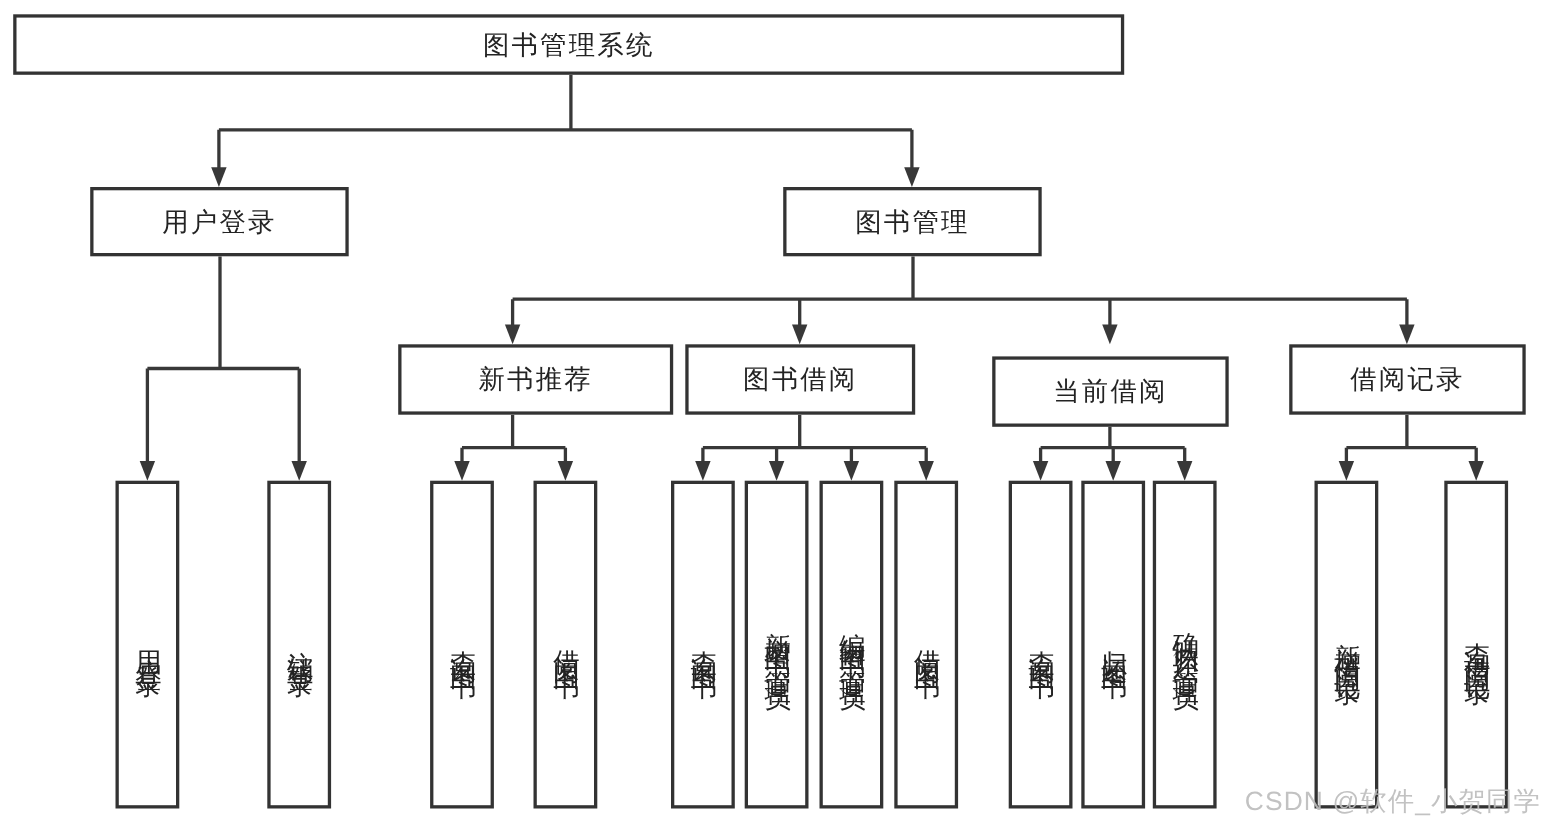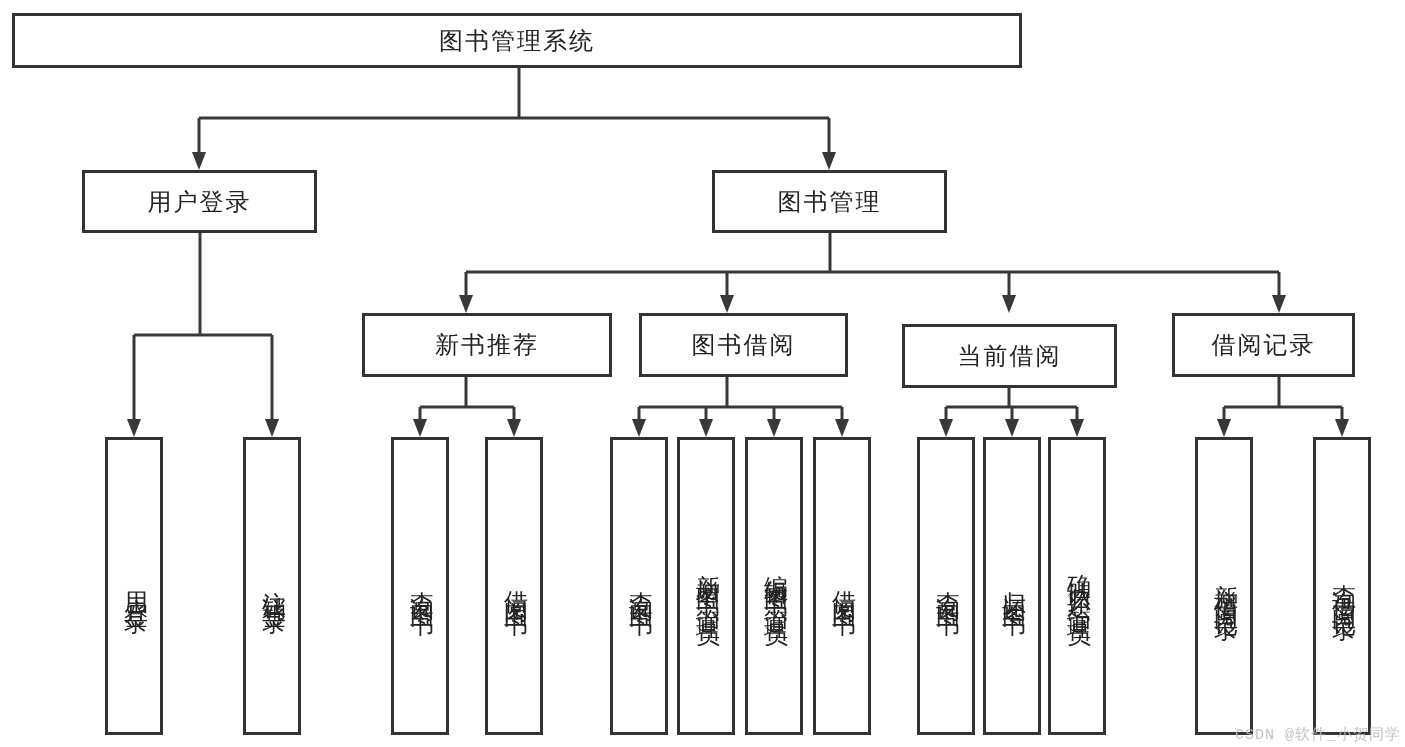--- a/index.html
+++ b/index.html
@@ -1,38 +1,38 @@
 <!DOCTYPE html>
 <html style="--line: #383838; --border: #333333; --text: #232323; --background: #ffffff; --watermark: #bdbdbd;"><head>
 <meta charset="utf-8">
 <style>
   html,body{margin:0;padding:0;background:#fff;}
   .stage{
     position:relative;width:1405px;height:747px;
     background:var(--background,#ffffff);
-    font-family:Liberation Mono, monospace;
+    font-family:Liberation Sans, sans-serif;
     overflow:hidden;
   }
   svg.connectors{position:absolute;left:0;top:0;z-index:0;}
   svg .wire{fill:none;stroke:var(--line,#333);stroke-width:3;}
   svg .head{fill:var(--line,#333);stroke:none;}
   .node{
     position:absolute;box-sizing:border-box;background:#fff;
     border:3px solid var(--border,#333);
     display:flex;align-items:center;justify-content:center;
     color:var(--text,#222);z-index:1;
   }
   .h span{font-size:24px;letter-spacing:2px;white-space:nowrap;}
   .v span{
     writing-mode:vertical-rl;text-orientation:mixed;
     font-size:24px;letter-spacing:7px;line-height:1;white-space:nowrap;
   }
   .watermark{
     position:absolute;right:4px;bottom:3px;z-index:2;
-    font-size:15px;letter-spacing:1px;
+    font-size:24px;letter-spacing:1px;
     color:var(--watermark,#bdbdbd);opacity:.92;white-space:nowrap;
   }
 </style>
 </head>
 <body>
 
 <div class="stage">
 
   <svg class="connectors" width="1405" height="747" viewBox="0 0 1405 747">
 
@@ -91,27 +91,27 @@
   <div class="node h" style="left:82px;top:170px;width:235px;height:63px;">
     <span>用户登录</span>
   </div>
   <div class="node h" style="left:712px;top:170px;width:235px;height:63px;align-items:center;">
     <span>图书管理</span>
   </div>
 
   <div class="node h" style="left:362px;top:313px;width:250px;height:64px;">
     <span>新书推荐</span>
   </div>
-  <div class="node h" style="left:623px;top:313px;width:209px;height:64px;margin-left:16px;">
+  <div class="node h" style="left:623px;top:313px;width:209px;height:64px;">
     <span>图书借阅</span>
   </div>
   <div class="node h" style="left:902px;top:313px;width:215px;height:64px;margin-top:11px;">
     <span>当前借阅</span>
   </div>
-  <div class="node h" style="left:1172px;top:313px;width:183px;height:64px;">
+  <div class="node h" style="left:1172px;top:313px;width:215px;height:64px;">
     <span>借阅记录</span>
   </div>
 
   <div class="node v" style="left:105px;top:437px;width:58px;height:298px;">
     <span>用户登录</span>
   </div>
   <div class="node v" style="left:243px;top:437px;width:58px;height:298px;">
     <span>注销登录</span>
   </div>
 

